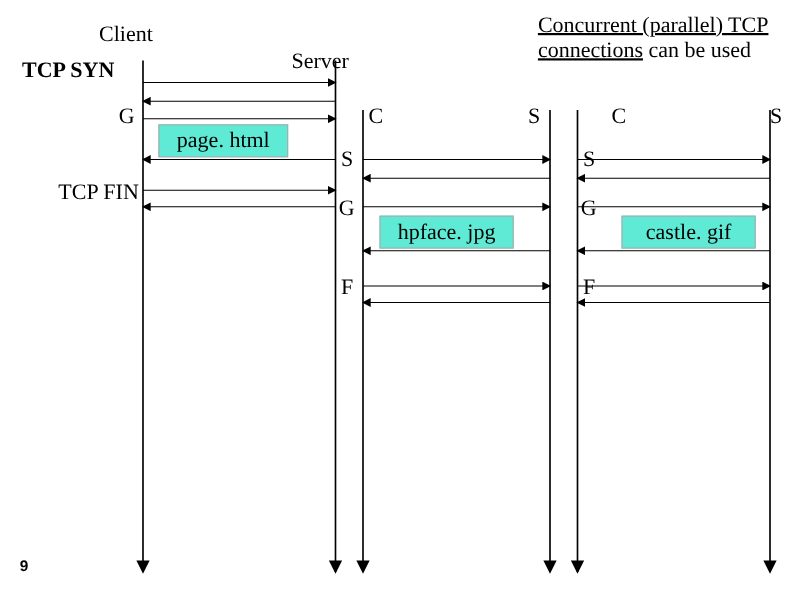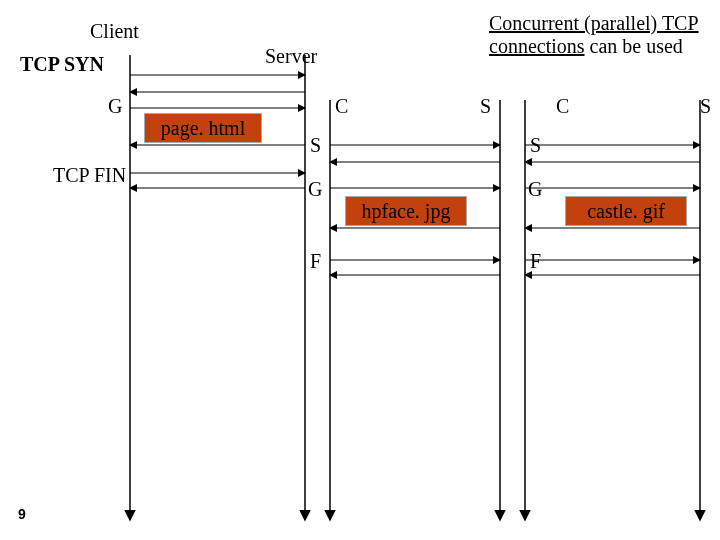--- a/index.html
+++ b/index.html
@@ -19,21 +19,21 @@
   }
   .desc {
     position: absolute;
     width: 260px;
     font-size: 20px;
     line-height: 1.15;
   }
   .desc .u { text-decoration: underline; }
   .box {
     position: absolute;
-    background: #c2410c;
+    background: #5eead4;
     border: 1px solid #aaa;
     font-size: 20px;
     display: flex;
     align-items: center;
     justify-content: center;
   }
   .slide-num {
     position: absolute;
     left: 18px;
     bottom: 18px;

